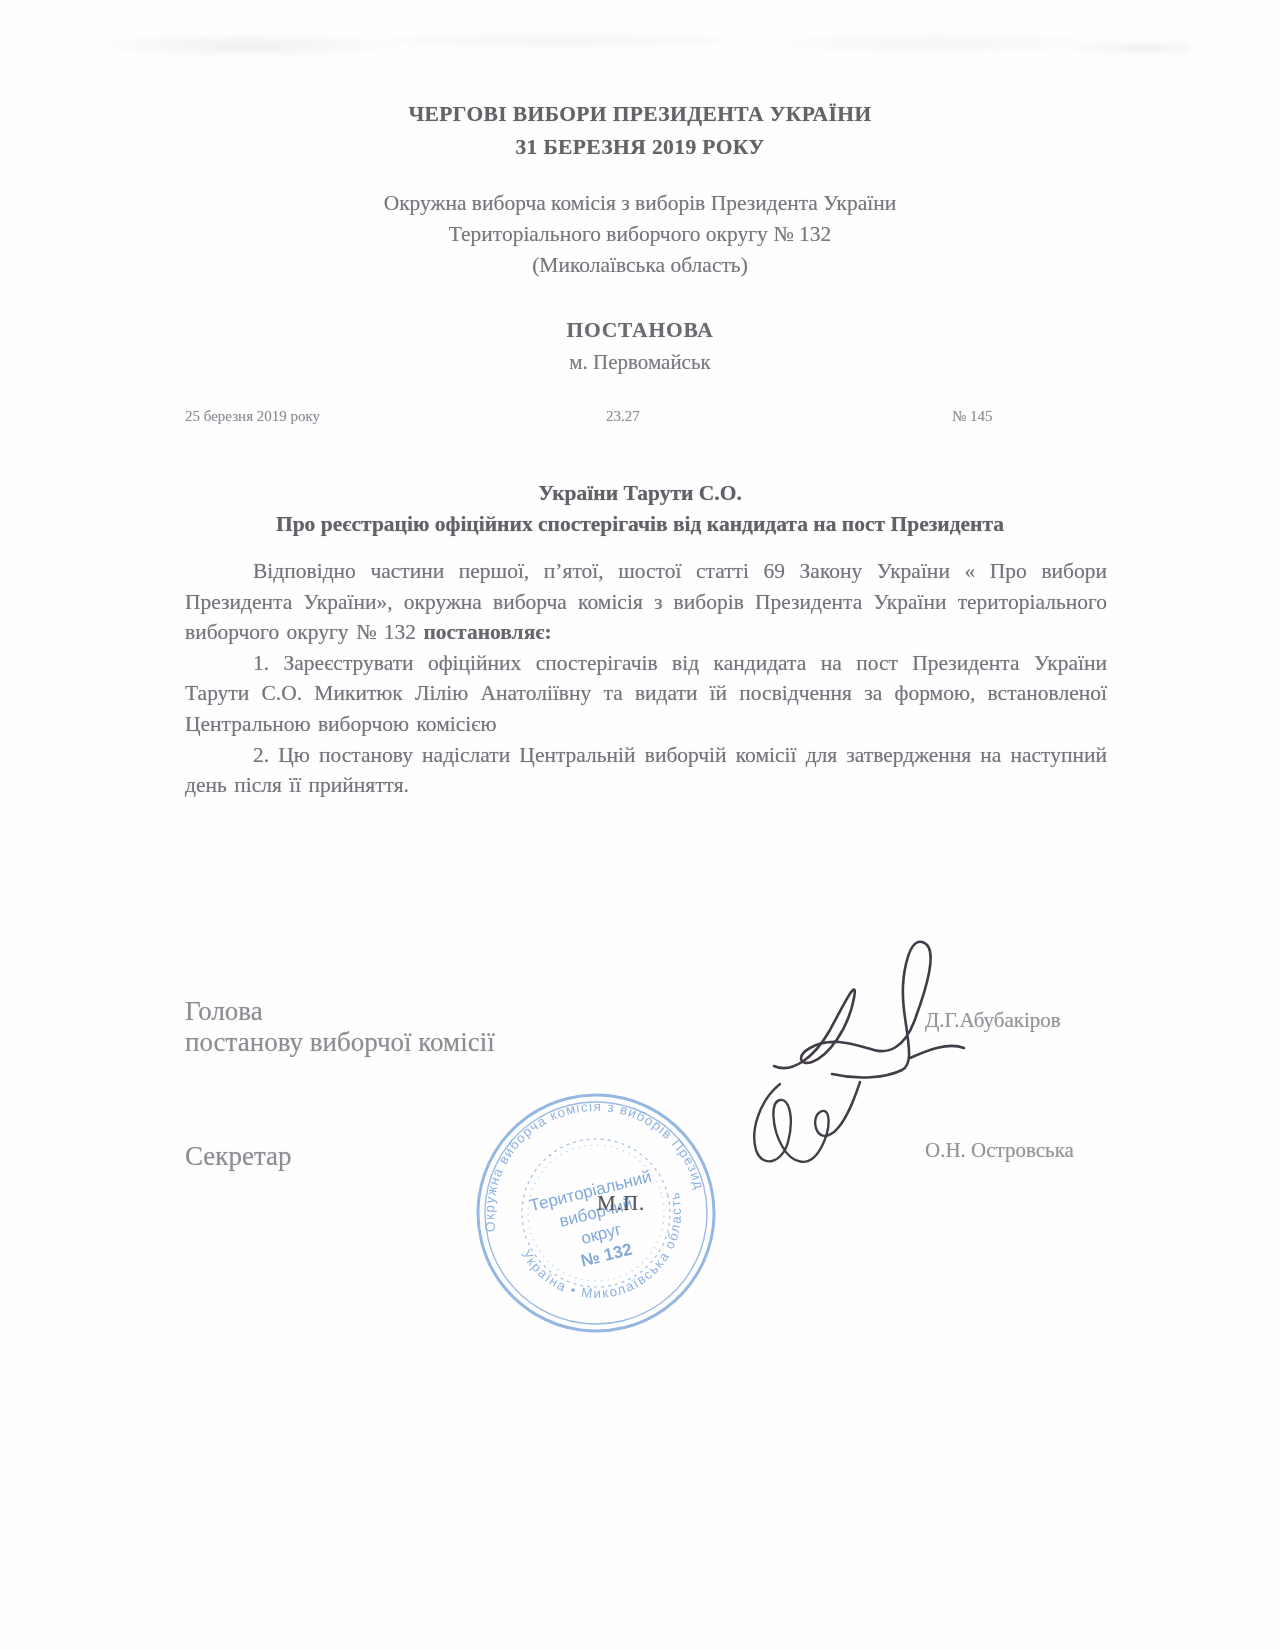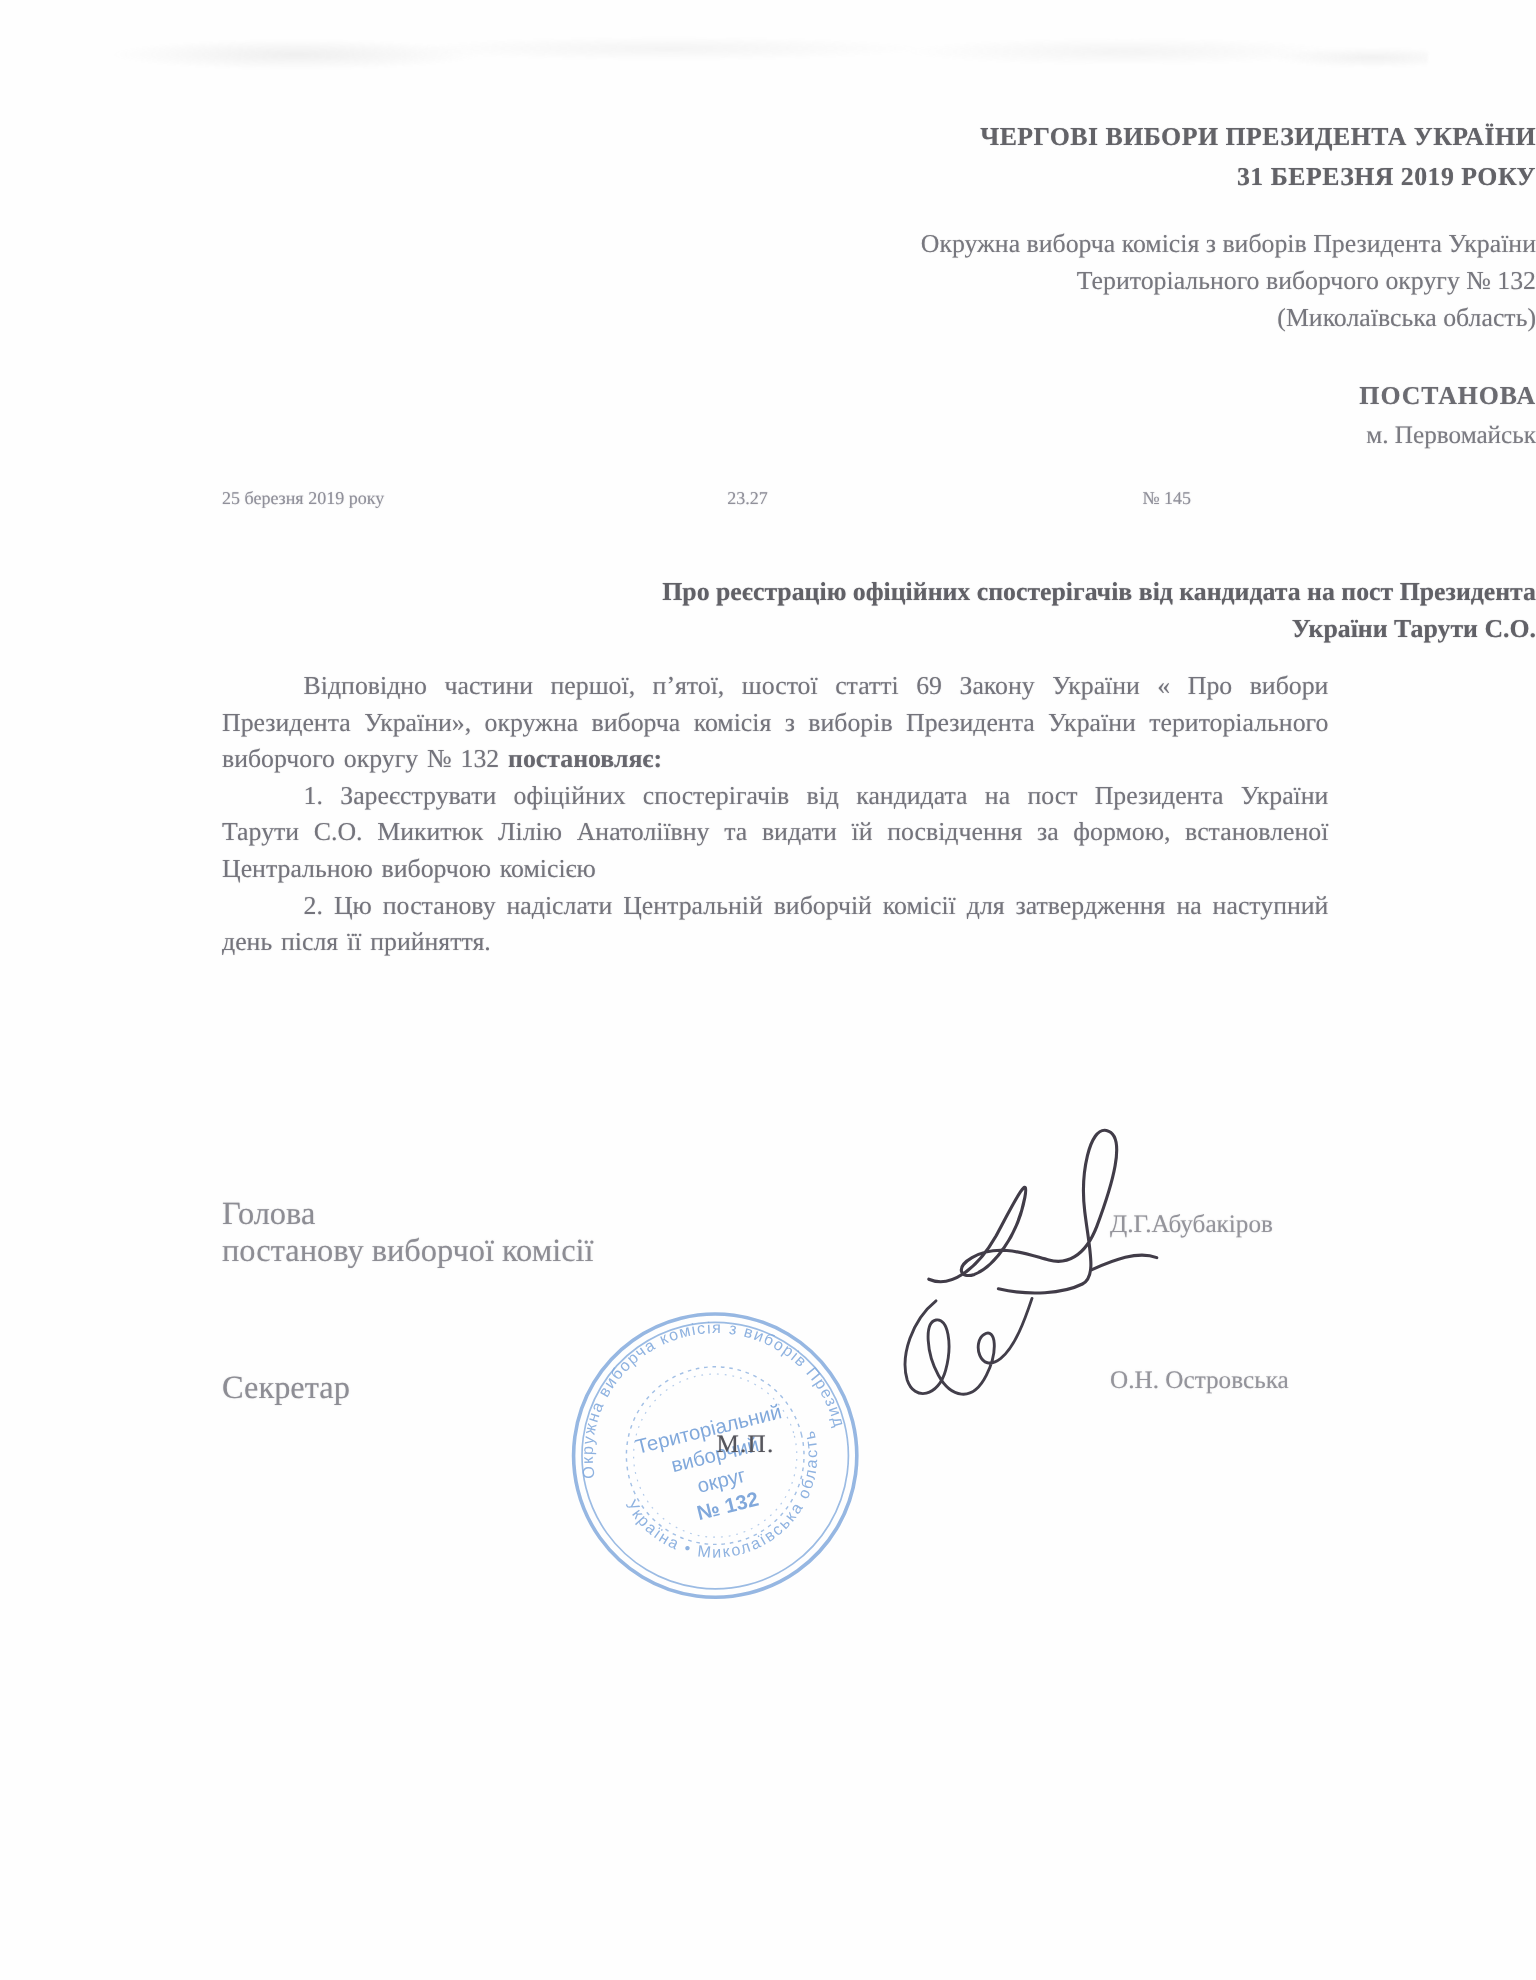--- a/index.html
+++ b/index.html
@@ -19,21 +19,21 @@
     top: 18px; left: 40px;
     width: 1150px; height: 50px;
     background:
       radial-gradient(ellipse 220px 18px at 18% 55%, rgba(150,150,150,.14), transparent 70%),
       radial-gradient(ellipse 300px 14px at 45% 45%, rgba(160,160,160,.10), transparent 70%),
       radial-gradient(ellipse 260px 16px at 78% 50%, rgba(160,160,160,.10), transparent 70%),
       radial-gradient(ellipse 120px 12px at 96% 60%, rgba(150,150,150,.12), transparent 70%);
     filter: blur(1px);
   }
 
-  .center { text-align: right; width: 100%; position: absolute; left: 0; }
+  .center { text-align: center; width: 100%; position: absolute; left: 0; }
 
   .title-block { top: 98px; color: #636368; font-weight: bold; font-size: 21.5px; line-height: 33px; letter-spacing: .4px; text-shadow: 0 0 .7px rgba(90,90,95,.55); }
   .org-block   { top: 188px; color: #77777e; font-size: 21.5px; line-height: 31px; text-shadow: 0 0 .8px rgba(120,120,126,.5); }
 
   .doc-type    { top: 318px; color: #6b6b71; font-weight: bold; font-size: 21.5px; letter-spacing: .8px; text-shadow: 0 0 .8px rgba(100,100,106,.5); }
   .doc-city    { top: 350px; color: #7b7b82; font-size: 21px; text-shadow: 0 0 .8px rgba(120,120,126,.5); }
 
   .date-row span { position: absolute; top: 408px; font-size: 15px; color: #90909a; text-shadow: 0 0 1px rgba(150,150,158,.6); }
   .d-date  { left: 185px; }
   .d-time  { left: 606px; color: #84848e; }
@@ -97,22 +97,22 @@
   <div class="center doc-type">ПОСТАНОВА</div>
   <div class="center doc-city">м. Первомайськ</div>
 
   <div class="date-row">
     <span class="d-date">25 березня  2019 року</span>
     <span class="d-time">23.27</span>
     <span class="d-num">№ 145</span>
   </div>
 
   <div class="center subject">
+    <div>України Тарути С.О.</div>
     <div>Про реєстрацію офіційних спостерігачів від кандидата на пост Президента</div>
-    <div>України Тарути С.О.</div>
   </div>
 
   <div class="body-text">
     <p><span>Відповідно частини першої, п’ятої, шостої статті 69 Закону України « Про вибори Президента України», окружна виборча комісія з виборів Президента України територіального виборчого округу № 132 </span><span class="bold">постановляє:</span></p>
     <p>1. Зареєструвати офіційних спостерігачів від кандидата на пост Президента України Тарути С.О. Микитюк Лілію Анатоліївну та видати їй посвідчення за формою, встановленої Центральною виборчою комісією</p>
     <p>2.  Цю постанову надіслати Центральній виборчій комісії для затвердження на наступний день після її прийняття.</p>
   </div>
 
   <div class="sig-label lbl-chairman">
     <div>Голова</div>

